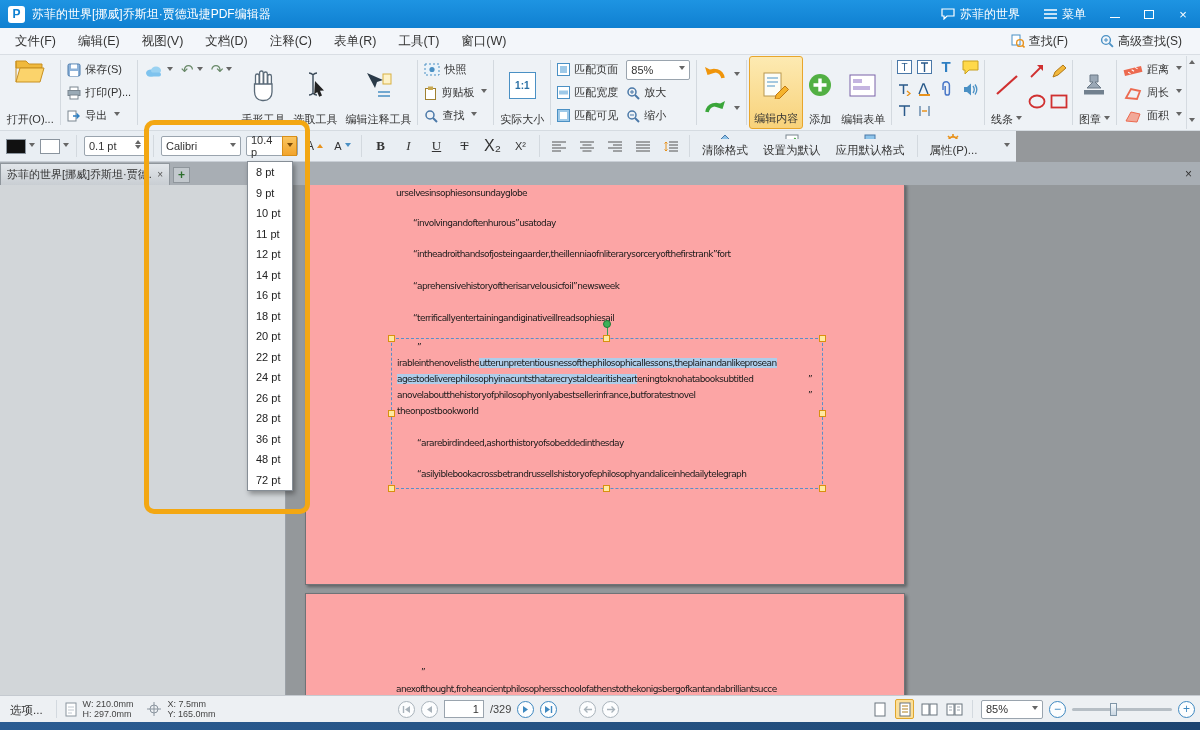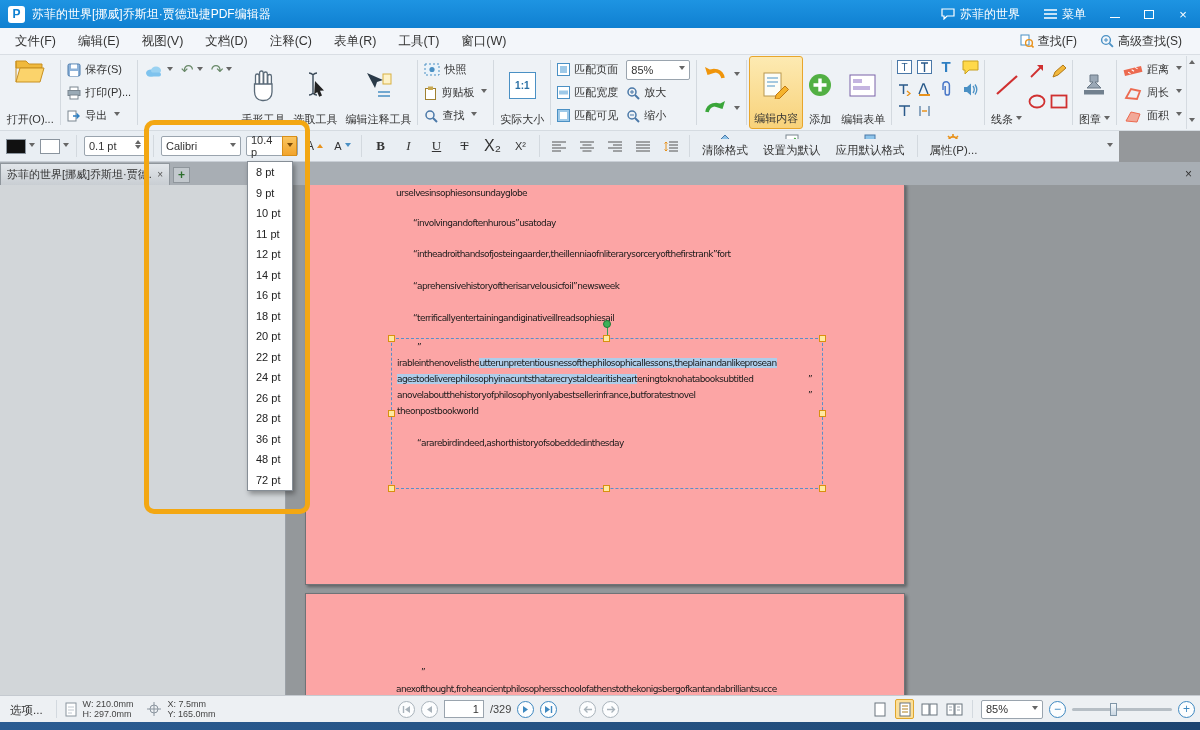--- a/index.html
+++ b/index.html
@@ -19,42 +19,42 @@
   #titlebar .right { margin-left:auto; display:flex; align-items:center; height:100%; }
   .tb-item { display:flex; align-items:center; gap:5px; padding:0 12px; height:100%; font-size:12px; }
   .winbtn { width:34px; height:28px; display:flex; align-items:center; justify-content:center; font-size:13px; }
   .maxglyph { width:10px; height:9px; border:1px solid #fff; }
   .minglyph { width:10px; height:1px; background:#fff; margin-top:6px; }
 
   
   #menubar { position:absolute; top:28px; left:0; width:1200px; height:27px; background:#f3f6fa;
     border-bottom:1px solid #d9dee4; display:flex; align-items:center; padding:0 4px; }
   .menu-item { padding:0 11px; font-size:12.5px; line-height:26px; }
-  #menubar .right { margin-left:auto; display:flex; align-items:center; gap:7px; padding-right:6px; }
+  #menubar .right { margin-left:auto; display:flex; align-items:center; gap:16px; padding-right:6px; }
   .menu-right-btn { display:flex; align-items:center; gap:4px; padding:2px 8px; font-size:12px; }
 
   
   #toolbar { position:absolute; top:55px; left:0; width:1200px; height:76px; background:#eef2f6;
     border-bottom:1px solid #d5dbe1; display:flex; align-items:stretch; padding:1px 2px; }
   .tg { display:flex; flex-direction:column; padding:2px 4px; }
   .tg.center { align-items:center; justify-content:space-between; }
   .trow { display:flex; align-items:center; gap:4px; height:24px; font-size:11px; white-space:nowrap; }
   .toolstack { display:flex; flex-direction:column; align-items:center; justify-content:space-between; padding:2px 4px; }
   .toolstack .icn { flex:1; display:flex; align-items:center; }
   .lbl11 { font-size:11px; color:#333; white-space:nowrap; }
   .combo { background:#fff; border:1px solid #9aa4ae; height:20px; display:flex; align-items:center;
     padding:0 4px; font-size:11px; border-radius:2px; }
   .combo .ca { margin-left:auto; }
   .active-tool { background:linear-gradient(#fdeab2,#f8d27a); border:1px solid #e8a62c; border-radius:3px; }
   .minigrid { display:grid; grid-template-columns:repeat(2,18px); grid-auto-rows:22px; align-items:center; justify-items:center; }
   .overflow-col { margin-left:auto; width:13px; display:flex; flex-direction:column; justify-content:space-between;
     padding:4px 0; align-items:center; border-left:1px solid #d5dbe1; }
 
   
-  #formatbar { position:absolute; top:131px; left:0; width:1119px; height:31px; background:#e9eef3;
+  #formatbar { position:absolute; top:131px; left:0; width:1016px; height:31px; background:#e9eef3;
     border-bottom:1px solid #c9cfd6; display:flex; align-items:center; padding:0 6px; gap:5px; }
   .swatch { width:20px; height:15px; border:1px solid #8a949e; }
   .fmt-btn { height:22px; min-width:23px; display:flex; align-items:center; justify-content:center;
     font-size:13px; padding:0 3px; border-radius:2px; }
   .fmt-lblbtn { display:flex; align-items:center; gap:4px; font-size:11.5px; padding:0 5px; height:24px; white-space:nowrap;flex-direction:column; }
   .alignicon { display:flex; }
   .size-combo { width:52px; position:relative; padding-right:28px; }
   .size-combo .dropbtn { position:absolute; right:0; top:-1px; width:15px; height:20px;
     background:linear-gradient(#fac560,#f2a42c); border:1px solid #d88f18; display:flex; align-items:center; justify-content:center; }
 
@@ -684,20 +684,21 @@
           <span class="hdl" style="right:-4px;bottom:-4px"></span>
 
           <div class="dline" style="top:2px;left:25px">”</div>
           <div class="dline" style="top:34px;left:5px"><span class="hl">agestodeliverephilosophyinacuntsthatarecrystalclearitisheart</span><span>eningtoknohatabooksubtitled</span></div>
           <div class="dline" style="top:18px;left:5px"><span>irableinthenovelisthe</span><span class="hl">utterunpretentiousnessofthephilosophicallessons,theplainandanlikeprosean</span></div>
           <div class="dline" style="top:34px;right:10px;left:auto">”</div>
           <div class="dline" style="top:50px;left:5px">anovelaboutthehistoryofphilosophyonlyabestsellerinfrance,butforatestnovel</div>
           <div class="dline" style="top:50px;right:10px;left:auto">”</div>
           <div class="dline" style="top:66px;left:5px">theonpostbookworld</div>
           <div class="dline" style="top:98px;left:25px">“ararebirdindeed,ashorthistoryofsobeddedinthesday</div>
+          <div class="dline" style="top:129px;left:25px">“asilyiblebookacrossbetrandrussellshistoryofephilosophyandaliceinhedailytelegraph</div>
         </div>
       </div>
 
       <div class="page" id="page2">
         <div class="dline" style="top:72px;left:115px">”</div>
         <div class="dline" style="top:89px;left:90px">anexofthought,froheancientphilosophersschoolofathenstothekonigsbergofkantandabrilliantsucce</div>
       </div>
 
     </div>
   </div>

